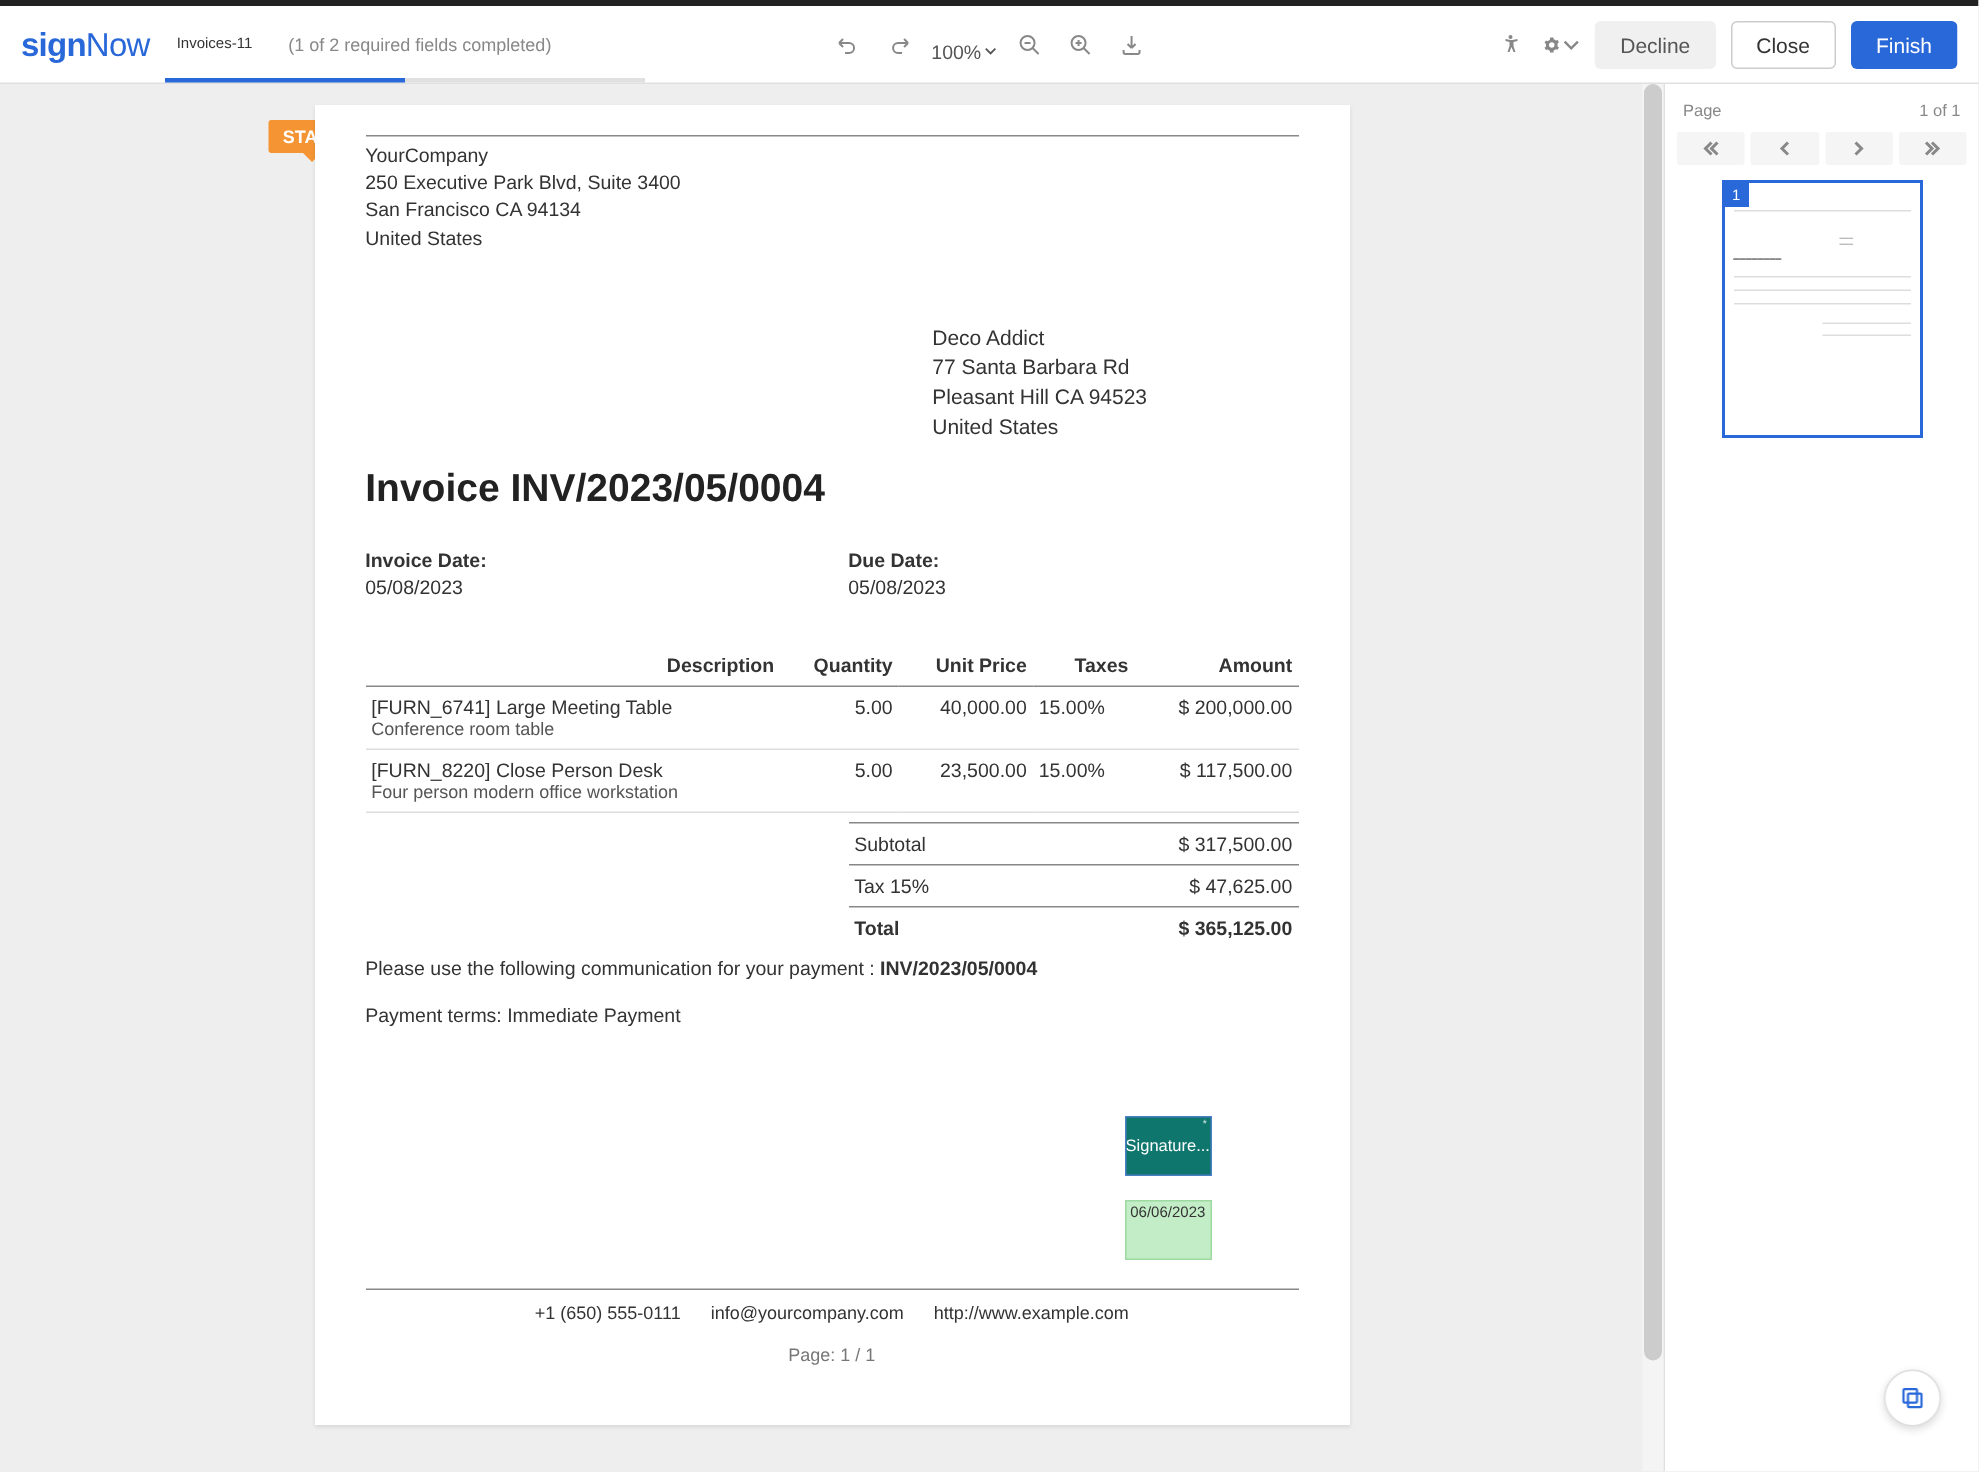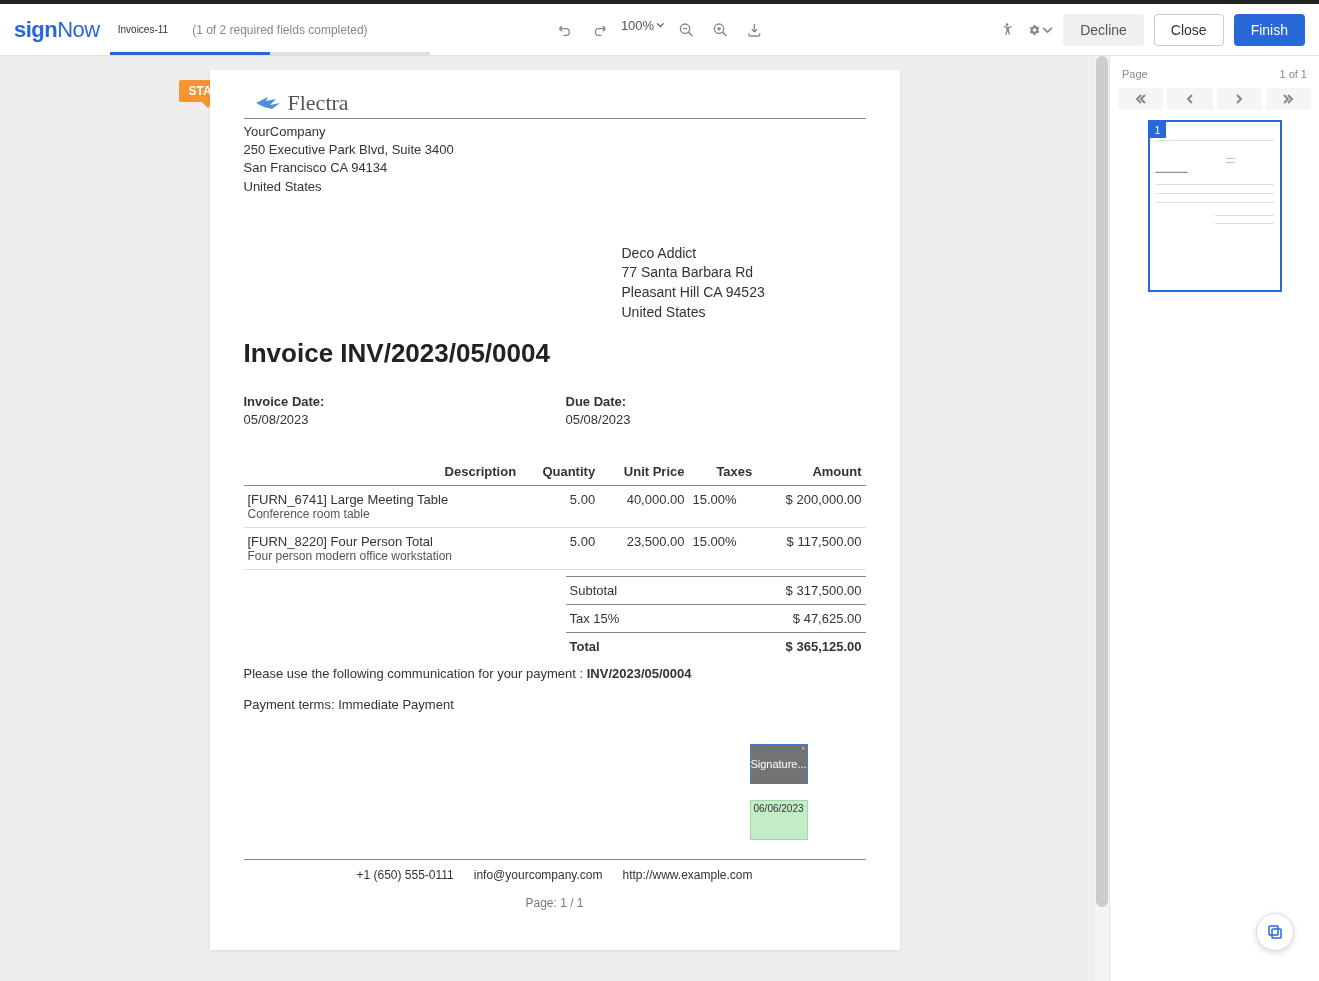--- a/index.html
+++ b/index.html
@@ -8,21 +8,21 @@
     .topbar-black { height: 4px; background: #222; }
     
     .header { height: 52px; background: #fff; border-bottom: 1px solid #e0e0e0; display: flex; align-items: center; padding: 0 14px; position: relative; }
     .logo { font-size: 22px; font-weight: 700; color: #2968d9; letter-spacing: -0.5px; }
     .logo-now { font-weight: 400; }
     .doc-title { margin-left: 18px; font-size: 10px; color: #333; font-weight: 500; }
     .progress-text { margin-left: 24px; font-size: 12px; color: #888; }
     .progress-bar-wrap { position: absolute; left: 110px; bottom: 0; width: 320px; height: 3px; background: #e0e0e0; }
     .progress-bar-fill { height: 100%; width: 50%; background: #2968d9; }
     
-    .header-center { position: absolute; left: 50%; transform: translateX(-50%); display: flex; align-items: flex-start; gap: 10px; }
+    .header-center { position: absolute; left: 50%; transform: translateX(-50%); display: flex; align-items: flex-end; gap: 10px; }
     .icon-btn { width: 24px; height: 24px; display: flex; align-items: center; justify-content: center; cursor: pointer; color: #888; border: none; background: none; }
     .icon-btn svg { width: 16px; height: 16px; }
     .zoom-text { font-size: 13px; color: #555; display: flex; align-items: center; gap: 2px; cursor: pointer; }
     
     .header-right { margin-left: auto; display: flex; align-items: center; gap: 10px; justify-content: flex-end; }
     .btn { padding: 7px 16px; border-radius: 4px; font-size: 14px; cursor: pointer; border: 1px solid transparent; }
     .btn-decline { background: #f0f0f0; color: #555; }
     .btn-close { background: #fff; border: 1px solid #ccc; color: #333; }
     .btn-finish { background: #2968d9; color: #fff; font-weight: 500; }
     
@@ -57,21 +57,21 @@
     .item-sub { color: #555; font-size: 12px; }
     
     .totals { margin-top: 6px; margin-left: 322px; width: 300px; font-size: 13px; }
     .totals-row { display: flex; justify-content: space-between; padding: 6px 4px; border-top: 1px solid #888; }
     .totals-row.total { font-weight: 600; border-top: 1px solid #888; }
     
     .comm-text { font-size: 13px; margin-top: 6px; }
     .comm-text strong { font-weight: 600; }
     .terms-text { font-size: 13px; margin-top: 16px; }
     
-    .sig-field { position: absolute; left: 540px; top: 674px; width: 58px; height: 40px; background: #737373; color: #fff; font-size: 11px; display: flex; align-items: center; justify-content: center; cursor: pointer; border: 1px solid #4a7fc4; overflow: hidden; }
+    .sig-field { position: absolute; left: 540px; top: 674px; width: 58px; height: 40px; background: #0f766e; color: #fff; font-size: 11px; display: flex; align-items: center; justify-content: center; cursor: pointer; border: 1px solid #4a7fc4; overflow: hidden; }
     .sig-corner { position: absolute; top: 1px; right: 2px; font-size: 7px; color: rgba(255,255,255,0.8); }
     .date-field { position: absolute; left: 540px; top: 730px; width: 58px; height: 40px; background: #c3edc6; color: #333; font-size: 10px; padding: 2px 3px; border: 1px solid #9ed9a1; }
     
     .page-footer { position: absolute; bottom: 40px; left: 34px; right: 34px; text-align: center; font-size: 12px; color: #333; border-top: 1px solid #888; padding-top: 8px; }
     .footer-contacts { display: flex; justify-content: center; gap: 20px; }
     .page-num { margin-top: 14px; color: #777; }
     
     .nav-panel { width: 210px; background: #fff; border-left: 1px solid #e0e0e0; padding: 8px 8px; }
     .nav-header { display: flex; justify-content: space-between; font-size: 11px; color: #888; padding: 4px 4px 8px; gap: 36px; }
     .nav-arrows { display: flex; gap: 4px; margin-bottom: 10px; }
@@ -164,26 +164,20 @@
 
 <div class="main-area">
   <div class="doc-viewport">
     <div class="scroll-track">
         <div class="scroll-thumb"></div>
       </div>
     <div class="page-wrap">
       <div class="start-tag">START</div>
       <div class="page">
 
-        <div class="flectra-logo">
-          <svg class="flectra-bird" width="30" height="24" viewBox="0 0 30 24" fill="currentColor">
-            <path d="M2 12 L14 6 L12 10 L22 8 L16 14 L26 12 L18 18 L10 16 Z"></path>
-          </svg>
-          <span class="flectra-text">Flectra</span>
-        </div>
         <hr class="hr-top">
 
         <div class="company-block">
           <div>YourCompany</div>
           <div>250 Executive Park Blvd, Suite 3400</div>
           <div>San Francisco CA 94134</div>
           <div>United States</div>
         </div>
 
         <div class="customer-block">
@@ -222,21 +216,21 @@
                   <div>[FURN_6741] Large Meeting Table</div>
                   <div class="item-sub">Conference room table</div>
                 </td>
               <td class="r">5.00</td>
               <td class="r">40,000.00</td>
               <td>15.00%</td>
               <td class="r">$ 200,000.00</td>
             </tr>
             <tr>
               <td>
-                  <div>[FURN_8220] Four Person Total</div>
+                  <div>[FURN_8220] Close Person Desk</div>
                   <div class="item-sub">Four person modern office workstation</div>
                 </td>
               <td class="r">5.00</td>
               <td class="r">23,500.00</td>
               <td>15.00%</td>
               <td class="r">$ 117,500.00</td>
             </tr>
           </tbody>
         </table>
 

